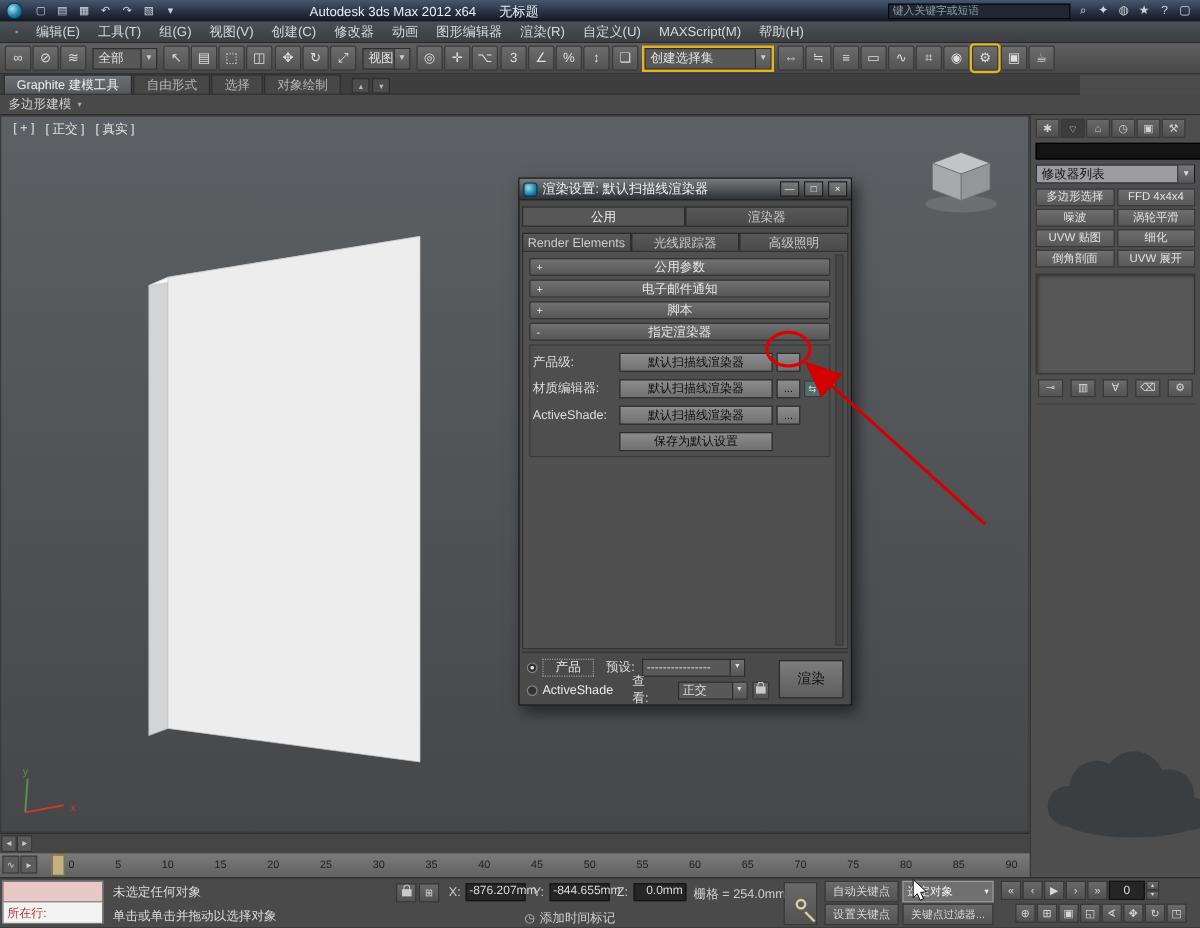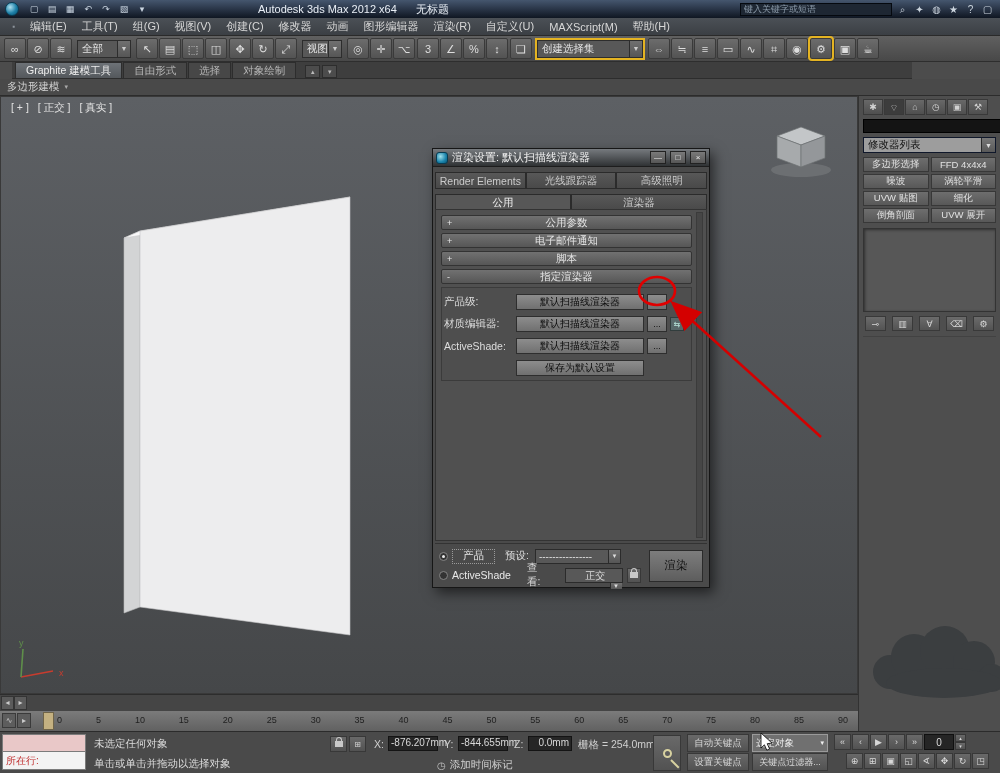--- a/index.html
+++ b/index.html
@@ -37,21 +37,21 @@
     border:1px solid #3a3a3a; border-radius:2px; color:#dedede; font-size:11px; line-height:18px; text-align:center; padding:0; }
   .tb-btn.active { outline:2px solid #e4b322; }
   .dd { height:18px; background:#585858; border:1px solid #2d2d2d; display:flex; align-items:center;
     font-size:10.5px; color:#e3e3e3; padding-left:4px; margin:0 3px; }
   .dd .arr { width:13px; height:16px; margin-left:auto; background:linear-gradient(#707070,#565656);
     border-left:1px solid #2d2d2d; font-size:7px; color:#ccc; display:flex; align-items:center; justify-content:center; }
   .dd.hl { outline:2px solid #e4b322; }
   .w-filter { width:54px; } .w-coord { width:40px; } .w-sets { width:106px;text-align:right; }
 
   
-  .ribbon { position:absolute; left:12px; top:62px; width:900px; height:17px; background:#3e3e3e;
+  .ribbon { position:absolute; left:0; top:62px; width:900px; height:17px; background:#3e3e3e;
     border-bottom:1px solid #2d2d2d; display:flex; align-items:flex-end; padding-left:3px; gap:1px; }
   .rtab { height:16px; padding:0 10px; background:#474747; border:1px solid #2d2d2d; border-bottom:none;
     color:#b6b6b6; font-size:10.5px; }
   .rtab.active { background:linear-gradient(#6d7277,#54585c); color:#eee; }
   .ribbon-extra { margin-left:8px; display:flex; gap:2px; align-items:center; }
   .rx-btn { width:15px; height:13px; background:#4c4c4c; border:1px solid #2d2d2d; color:#bbb; font-size:7px; padding:0; }
   .subribbon { position:absolute; left:0; top:79px; width:1000px; height:17px; background:#494949;
     border-bottom:1px solid #2c2c2c; display:flex; align-items:center; gap:5px; padding-left:7px;
     font-size:10.5px; color:#d0d0d0; }
   .sub-arrow { font-size:7px; color:#a9a9a9; }
@@ -181,21 +181,21 @@
   .f-left { flex:1; display:flex; flex-direction:column; gap:3px; }
   .frow { display:flex; align-items:center; gap:4px; height:16px; }
   .radio { width:9px; height:9px; border-radius:50%; background:#333; border:1px solid #848484; position:relative; flex:none; }
   .radio.sel::after { content:''; position:absolute; left:2px; top:2px; width:3px; height:3px; border-radius:50%; background:#eaeaea; }
   .prodbox { border:1px dotted #9a9a9a; height:15px; display:flex; align-items:center; padding:0 10px; font-size:10.5px; color:#e8e8e8; }
   .flabel { font-size:10.5px; color:#d8d8d8; }
   .fdd { height:15px; background:#585858; border:1px solid #2b2b2b; color:#ddd; font-size:10px;
     display:flex; align-items:center; padding-left:3px; }
   .fdd .arr { margin-left:auto; width:12px; height:13px; background:linear-gradient(#707070,#565656);
     border-left:1px solid #2b2b2b; font-size:6px; display:flex; align-items:center; justify-content:center; }
-  .preset-dd { width:86px; margin-left:2px; } .view-dd { width:60px; margin-left:11px;flex-direction:column; }
+  .preset-dd { width:86px; margin-left:2px; } .view-dd { width:60px; margin-left:11px; }
   .as-label { font-size:10.5px; color:#e8e8e8; }
   .render-btn { width:54px; height:32px; align-self:center; background:linear-gradient(#7d7d7d,#5d5d5d);
     border:1px solid #2b2b2b; color:#101010; font-size:11.5px; }
   .mini-lock-btn { width:15px; height:15px; padding:0; display:flex; align-items:center; justify-content:center; }
 
   .overlay { position:absolute; inset:0; z-index:10; pointer-events:none; }
 </style>
 </head>
 <body>
 
@@ -502,28 +502,28 @@
   </div>
 
   <div class="dialog">
     <div class="dlg-title">
       <div class="dlg-logo"></div>
       <div class="dlg-title-text">渲染设置: 默认扫描线渲染器</div>
       <button class="dlg-winbtn">—</button>
       <button class="dlg-winbtn">□</button>
       <button class="dlg-winbtn">×</button>
     </div>
+    <div class="dlg-tabs dlg-tabs2">
+      <button class="dlg-tab active">公用</button>
+      <button class="dlg-tab">渲染器</button>
+    </div>
     <div class="dlg-tabs">
       <button class="dlg-tab">Render Elements</button>
       <button class="dlg-tab">光线跟踪器</button>
       <button class="dlg-tab">高级照明</button>
-    </div>
-    <div class="dlg-tabs dlg-tabs2">
-      <button class="dlg-tab active">公用</button>
-      <button class="dlg-tab">渲染器</button>
     </div>
     <div class="dlg-content">
       <div>
 
           <button class="rollout">
             <span class="sign">+</span>
             <span class="rtitle">公用参数</span>
           </button>
 
           <button class="rollout">

